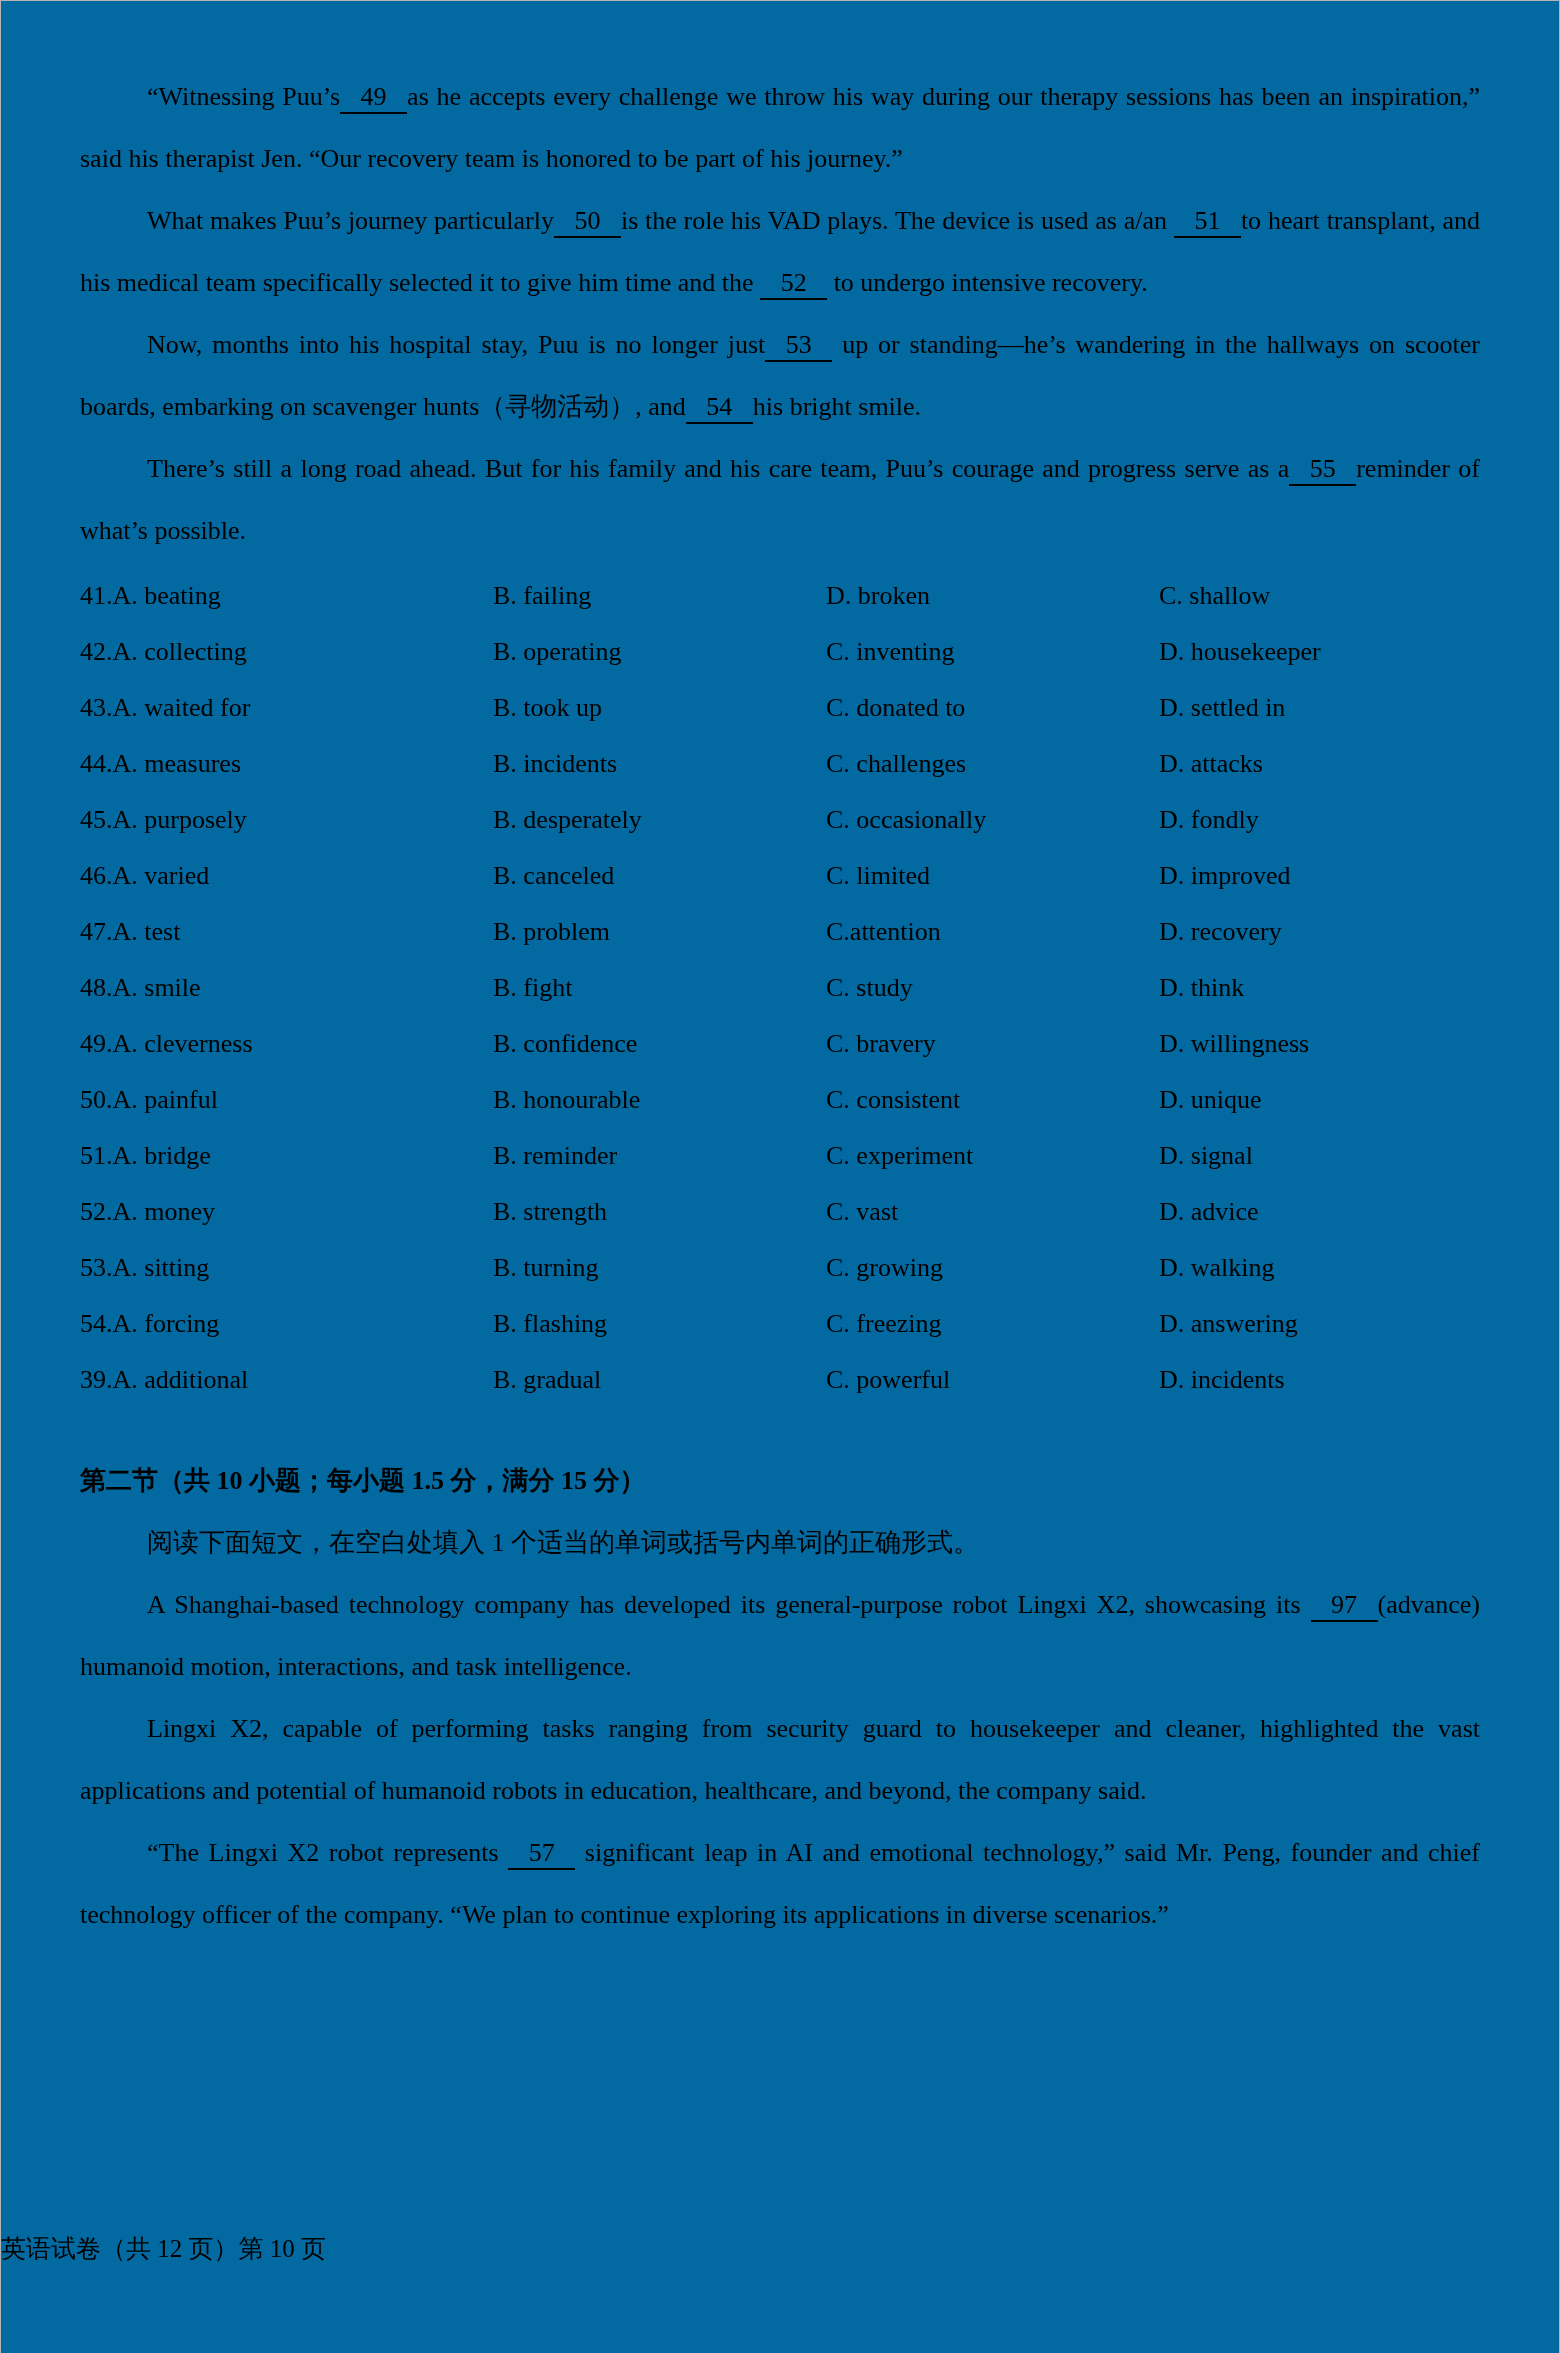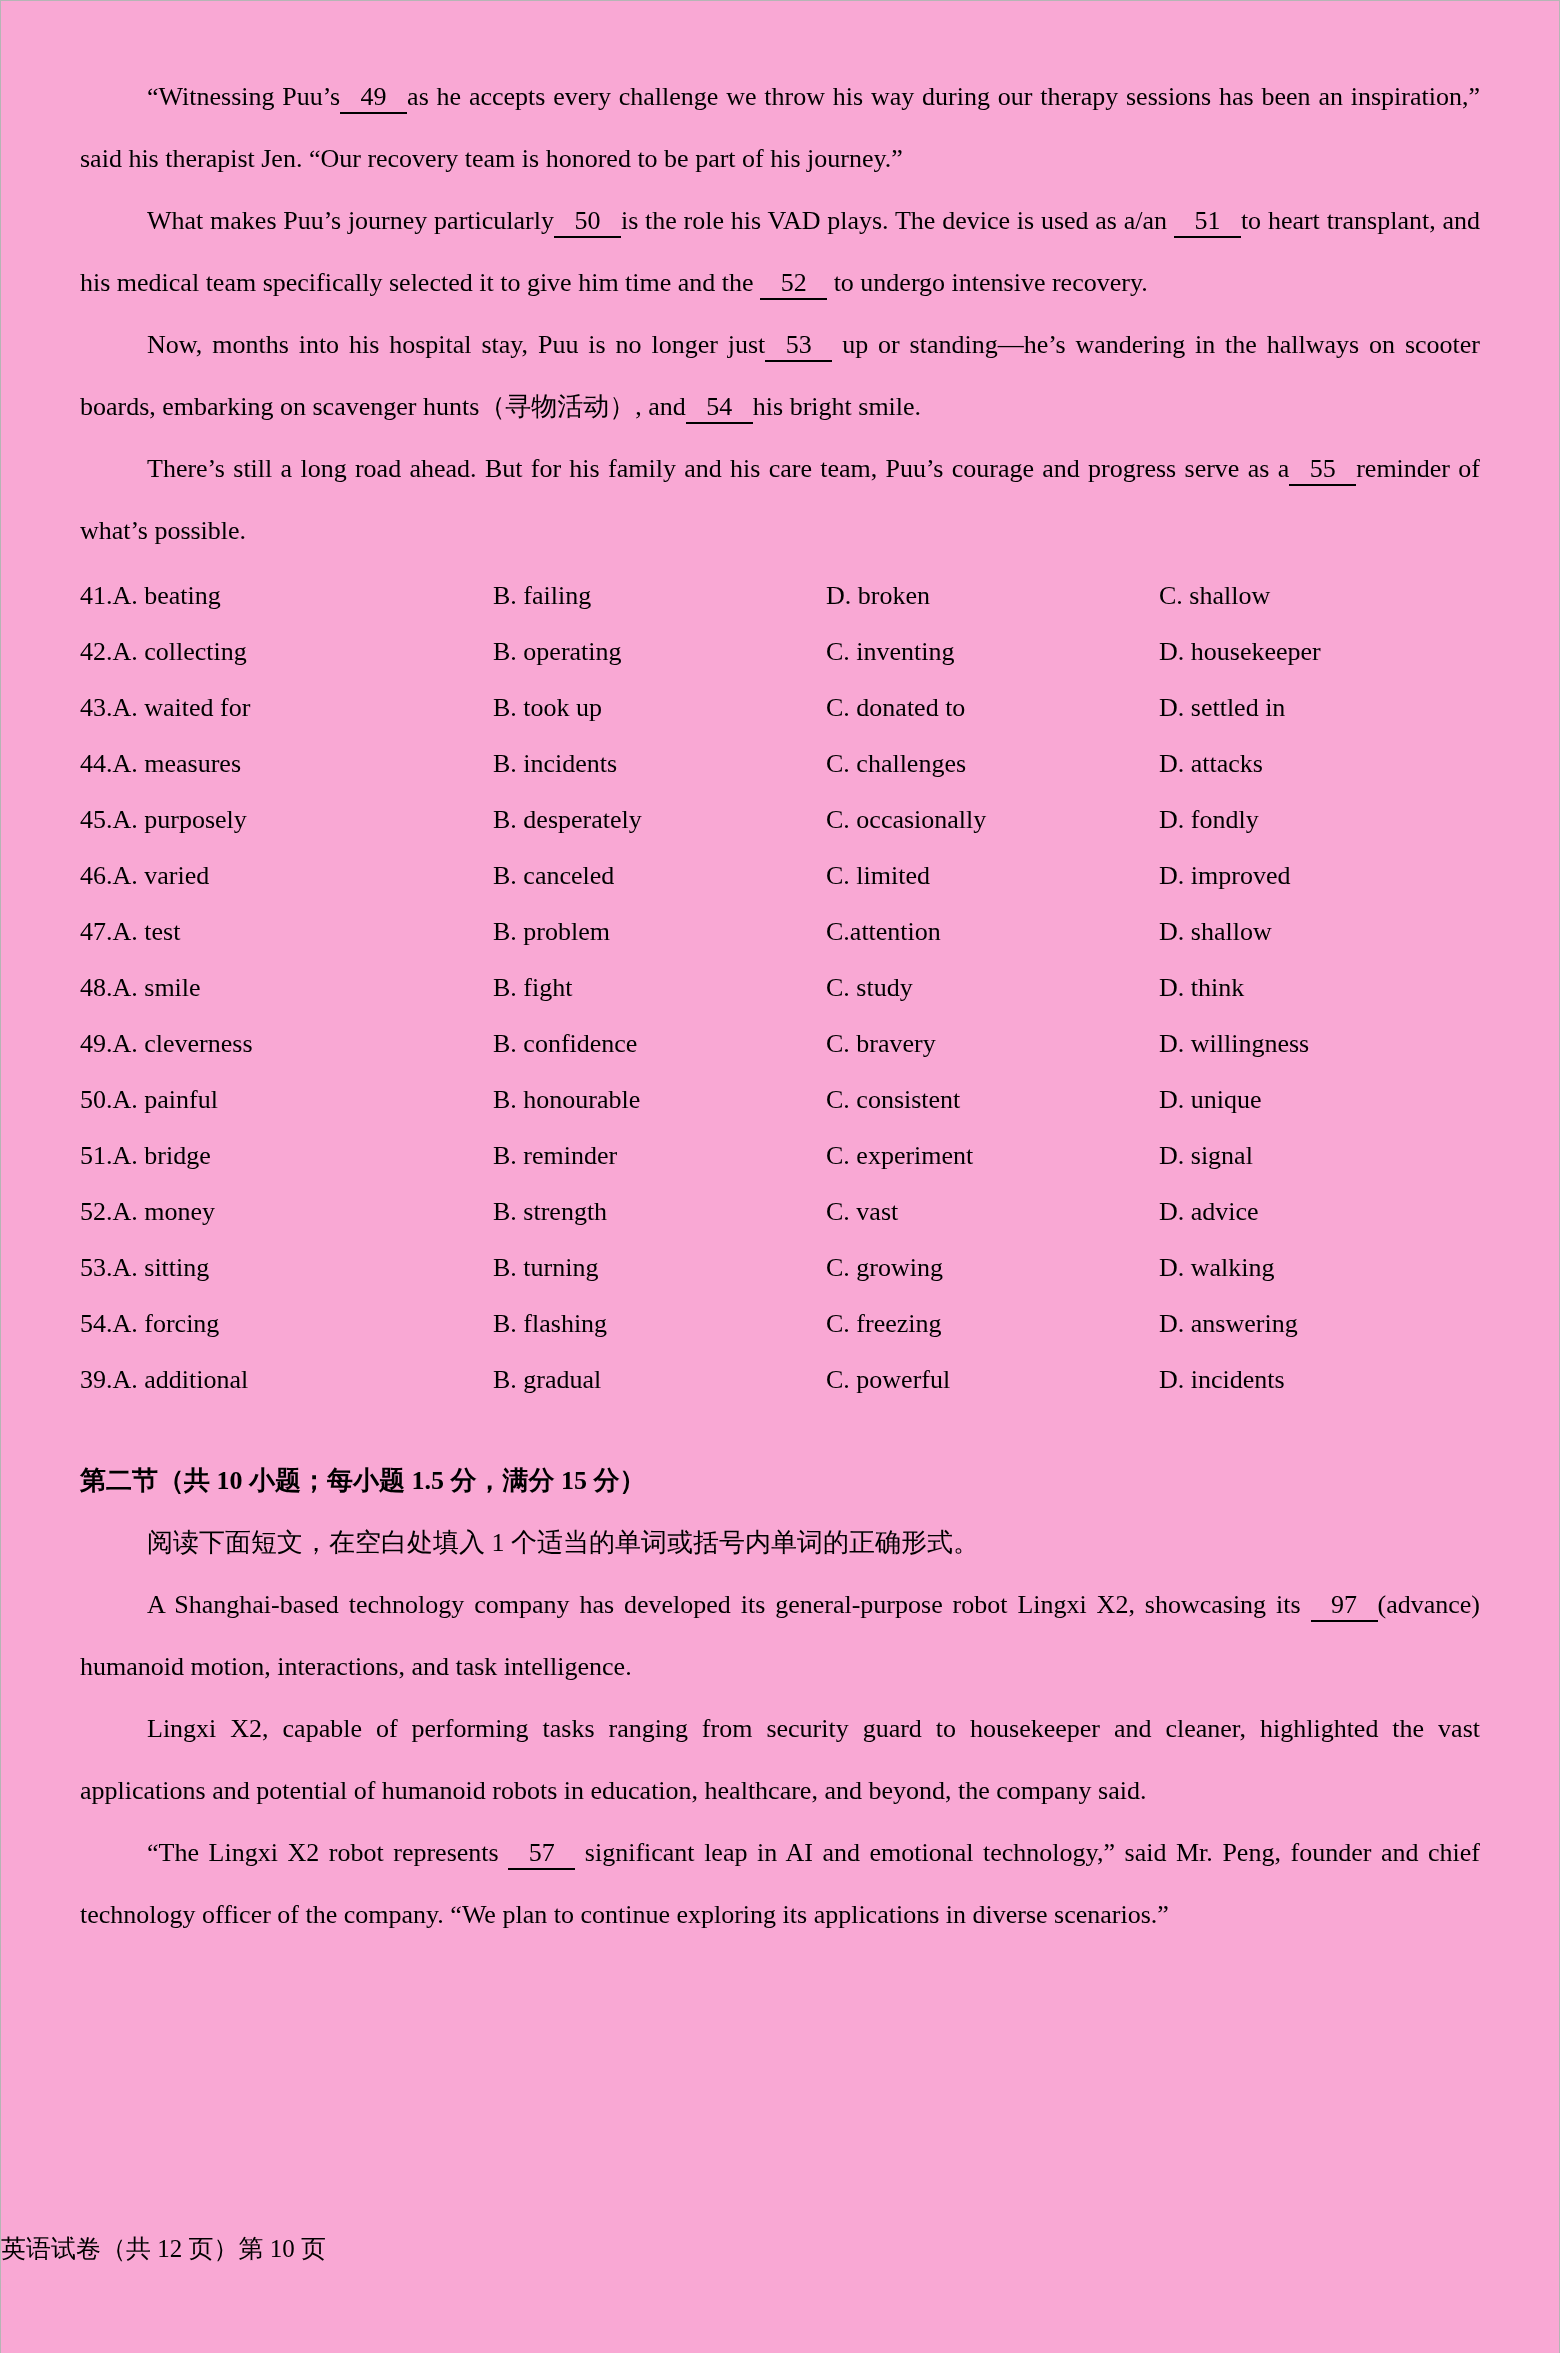--- a/index.html
+++ b/index.html
@@ -5,21 +5,21 @@
   html, body {
     margin: 0;
     padding: 0;
     background: #e8e8e8;
   }
   .page {
     position: relative;
     width: 1560px;
     height: 2354px;
     margin: 0 auto;
-    background: #f9a8d4;
+    background: #0369a1;
     border: 0.8px solid #b5b5b5;
     box-sizing: border-box;
     padding: 65px 79px 0 79px;
     overflow: hidden;
     font-family: "Liberation Serif", "DejaVu Serif", serif;
     font-size: 26px;
     color: #000000;
   }
   .para {
     margin: 0;
@@ -110,21 +110,21 @@
       <div class="opt-row">
         <div class="opt-cell">46.A. varied</div>
         <div class="opt-cell">B. canceled</div>
         <div class="opt-cell">C. limited</div>
         <div class="opt-cell">D. improved</div>
       </div>
       <div class="opt-row">
         <div class="opt-cell">47.A. test</div>
         <div class="opt-cell">B. problem</div>
         <div class="opt-cell">C.attention</div>
-        <div class="opt-cell">D. shallow</div>
+        <div class="opt-cell">D. recovery</div>
       </div>
       <div class="opt-row">
         <div class="opt-cell">48.A. smile</div>
         <div class="opt-cell">B. fight</div>
         <div class="opt-cell">C. study</div>
         <div class="opt-cell">D. think</div>
       </div>
       <div class="opt-row">
         <div class="opt-cell">49.A. cleverness</div>
         <div class="opt-cell">B. confidence</div>

